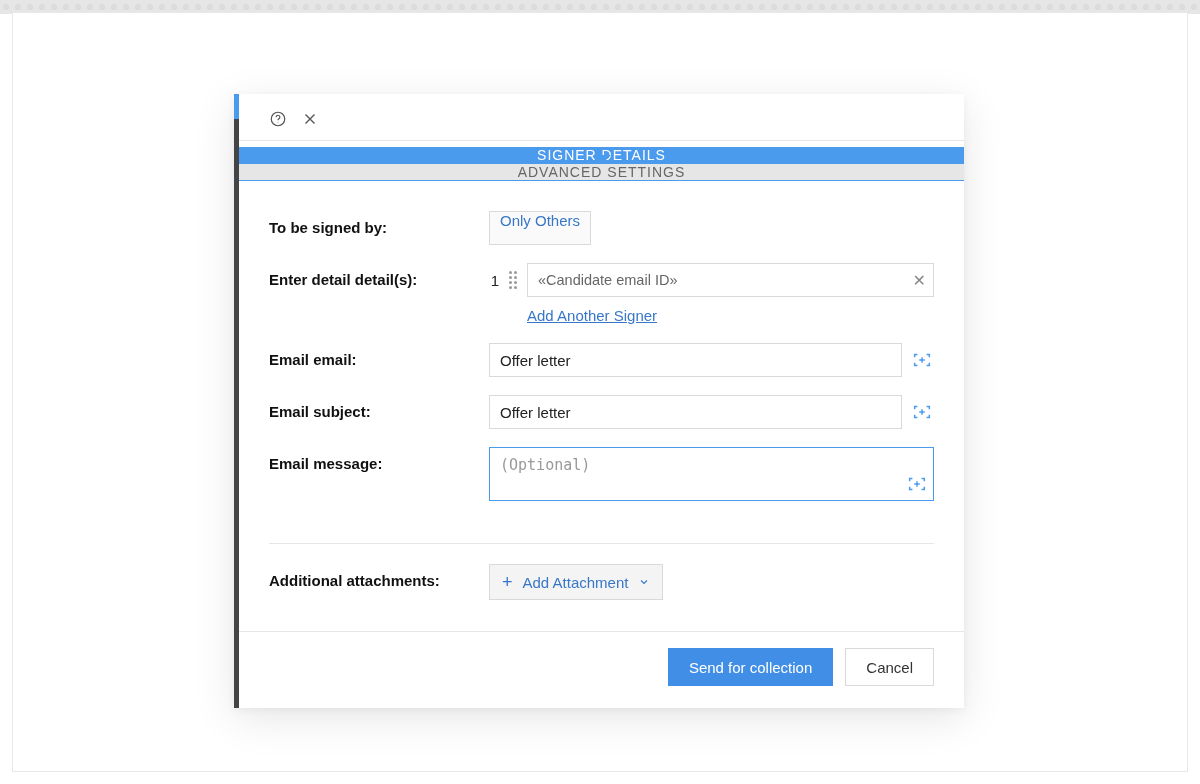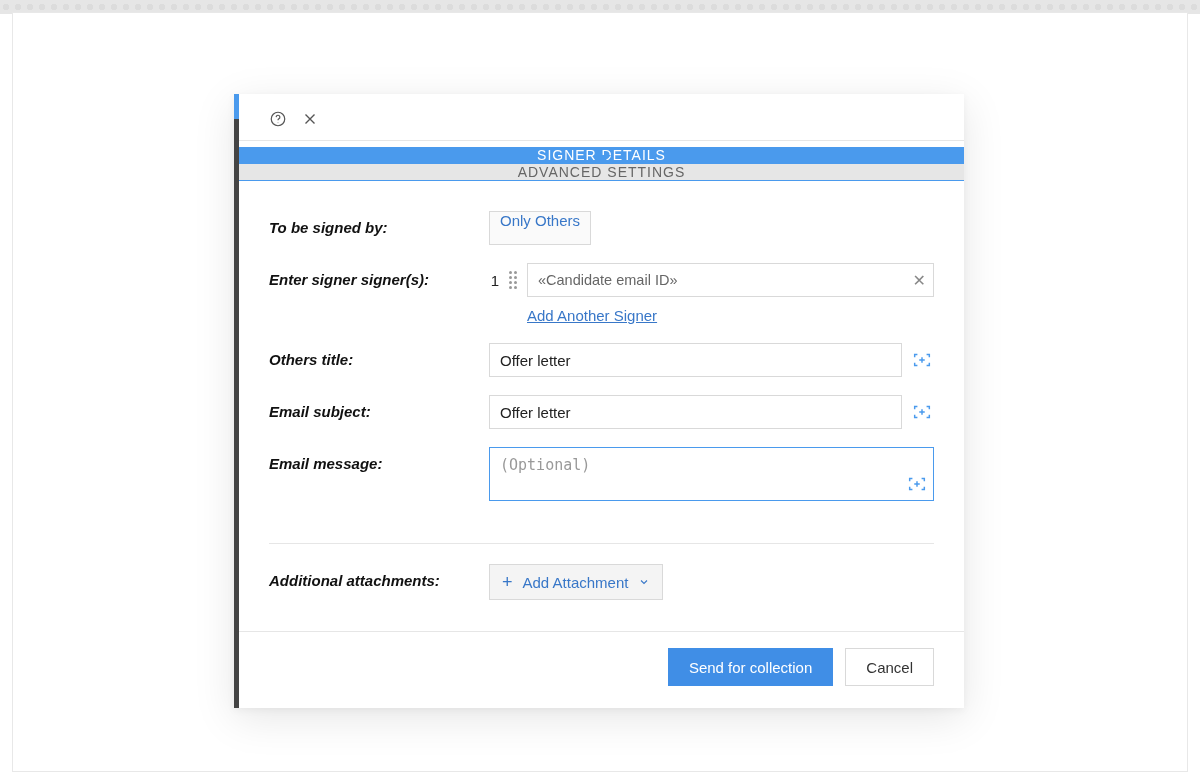--- a/index.html
+++ b/index.html
@@ -124,21 +124,20 @@
     display: flex;
     align-items: flex-start;
     margin-bottom: 18px;
   }
   .label {
     width: 220px;
     padding-top: 8px;
     font-size: 15px;
     font-weight: 600;
     color: #111;
-    font-style: italic;
   }
   .control { flex: 1; }
 
   .select-btn {
     display: inline-flex;
     align-items: center;
     height: 34px;
     padding: 0 10px;
     border: 1px solid var(--border);
     background: #fafafa;
@@ -333,21 +332,21 @@
             <div class="select-btn">
               <span>Only Others</span>
               <svg viewBox="0 0 24 24">
                   <path d="M6 9l6 6 6-6"></path>
                 </svg>
             </div>
           </div>
         </div>
 
         <div class="row">
-          <div class="label">Enter signer signer(s):</div>
+          <div class="label">Enter detail detail(s):</div>
           <div class="control">
             <div class="signer-row">
               <span class="signer-index">1</span>
               <span class="drag-handle">
                 <span></span>
                   <span></span>
                   <span></span>
                   <span></span>
                   <span></span>
                   <span></span>
@@ -357,21 +356,21 @@
               <span class="signer-input-wrap">
                 <input class="signer-input" value="«Candidate email ID»" style="">
                 <span class="signer-clear">✕</span>
               </span>
             </div>
             <a class="add-signer-link">Add Another Signer</a>
           </div>
         </div>
 
         <div class="row">
-          <div class="label">Others title:</div>
+          <div class="label">Email email:</div>
           <div class="control input-with-action">
             <input class="text-input" value="Offer letter" style="">
             <span class="input-side-icon">
               <svg viewBox="0 0 24 24">
                   <path d="M4 9V6h3M20 9V6h-3M4 15v3h3M20 15v3h-3"></path>
                   <path d="M12 9v6M9 12h6"></path>
                 </svg>
             </span>
           </div>
         </div>

